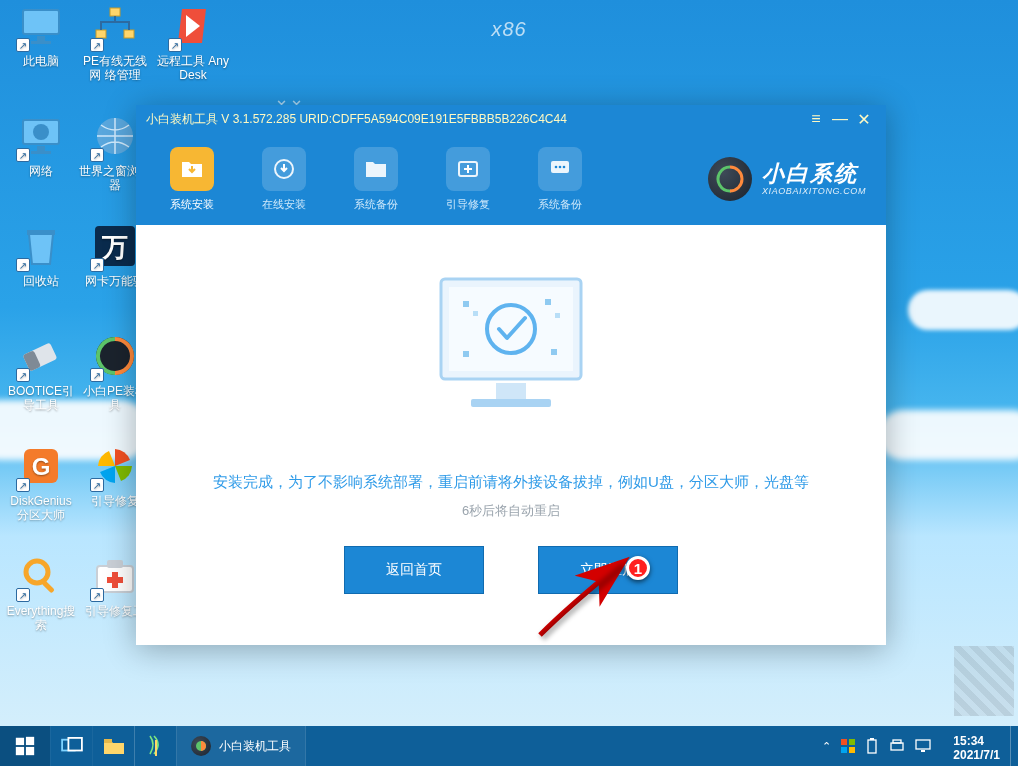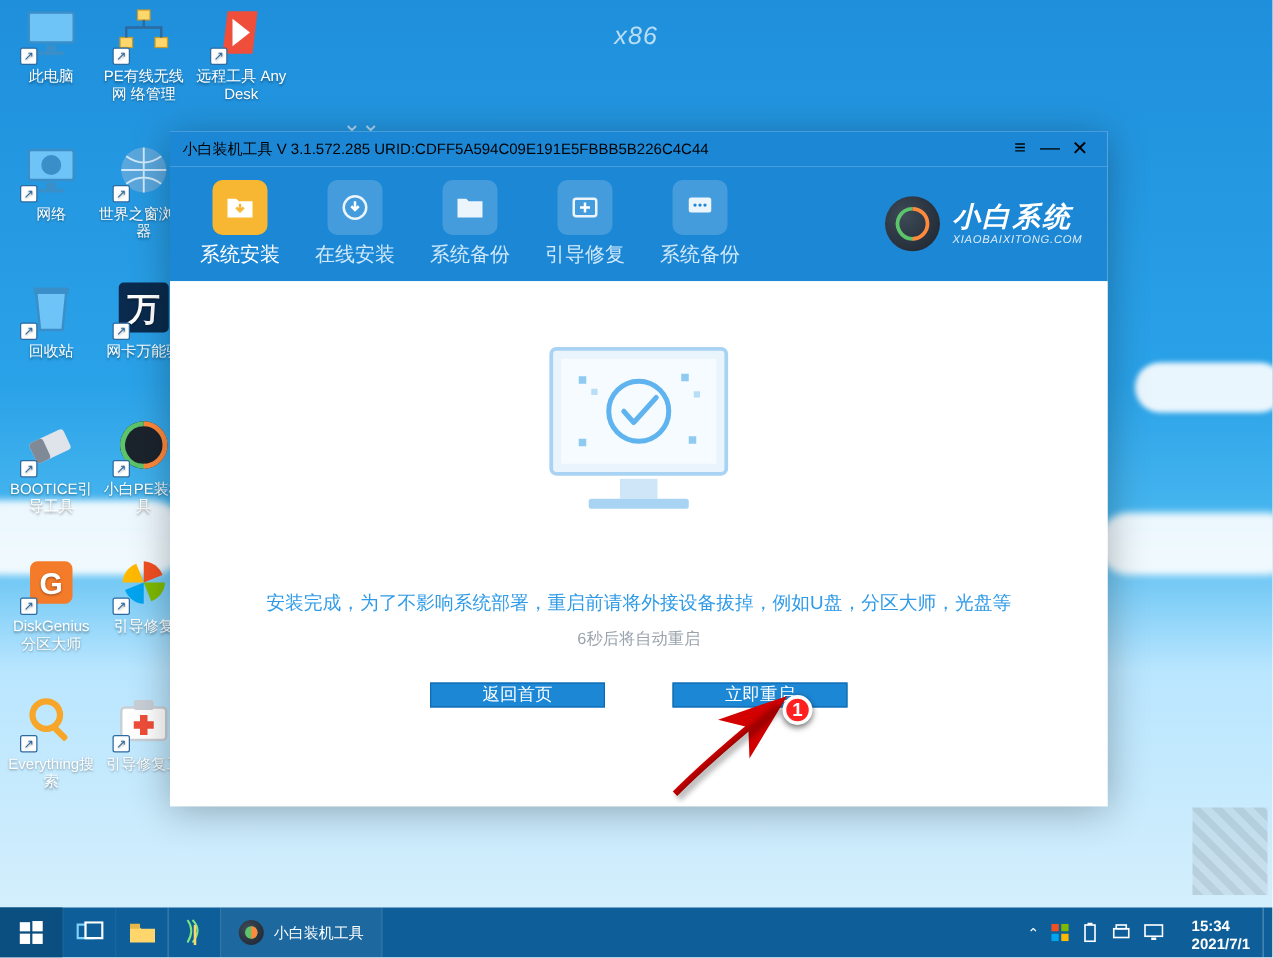--- a/index.html
+++ b/index.html
@@ -19,41 +19,41 @@
 .cloud.c1 { left: -30px; top: 400px; width: 180px; height: 60px; filter: blur(3px); }
 .cloud.c2 { left: 180px; top: 440px; width: 40px; height: 20px; filter: blur(2px); }
 .cloud.c3 { right: -20px; top: 410px; width: 160px; height: 50px; filter: blur(3px); }
 .cloud.c4 { right: -10px; top: 290px; width: 120px; height: 40px; filter: blur(2px);}
 
 .x86 { position: absolute; left: 50%; top: 18px; transform: translateX(-50%); color: rgba(255,255,255,.7); font-size: 20px; font-weight: 300; letter-spacing: 1px; font-style: italic; }
 .chev { position: absolute; left: 274px; top: 88px; color: rgba(255,255,255,.6); font-size: 18px; }
 
 
 .window { position: absolute; left: 136px; top: 105px; width: 750px; height: 540px; background: #fff; box-shadow: 0 4px 30px rgba(0,0,0,.3); display: flex; flex-direction: column; }
-.titlebar { height: 28px; background: #1c87d5; color: #000000; display: flex; align-items: center; padding: 4px 10px; font-size: 12px; justify-content: center; }
+.titlebar { height: 28px; background: #1c87d5; color: #fef9c3; display: flex; align-items: center; padding: 4px 10px; font-size: 12px; justify-content: center; }
 .titlebar .ttl { flex: 1; }
 .titlebar .wc { width: 24px; text-align: center; cursor: pointer; font-size: 16px; }
 .toolbar { height: 92px; background: #1c87d5; display: flex; align-items: center; padding: 0 10px; }
-.tbtn { width: 92px; text-align: center; color: #cfe9fb; font-size: 16px; cursor: pointer; }
+.tbtn { width: 92px; text-align: center; color: #cfe9fb; font-size: 11px; cursor: pointer; }
 .tbtn.active { color: #fff; }
 .tbtn .ticon { width: 44px; height: 44px; margin: 0 auto 6px; border-radius: 8px; display: flex; align-items: center; justify-content: center; }
 .tbtn.active .ticon { background: #f7b733; }
 .tbtn:not(.active) .ticon { background: rgba(255,255,255,.18); }
 .brand { margin-left: auto; display: flex; align-items: center; gap: 10px; padding-right: 10px; }
 .brand .blogo { width: 44px; height: 44px; border-radius: 50%; background: radial-gradient(circle at 35% 35%, #3e4a58, #1b232d); display: flex; align-items: center; justify-content: center; }
 .brand .btxt { color: #fff; font-style: italic; }
 .brand .btxt .b1 { font-size: 22px; font-weight: 600; letter-spacing: 2px; line-height: 24px; }
 .brand .btxt .b2 { font-size: 9px; letter-spacing: .6px; opacity: .85; }
 
 .content { flex: 1; background: #fff; position: relative; display: flex; flex-direction: column; align-items: center; }
 .monitor { margin-top: 44px; width: 200px; height: 160px; position: relative; }
 .msg { margin-top: 44px; color: #2f9be8; font-size: 15px; text-align: center; }
 .sub { margin-top: 10px; color: #9aa4ad; font-size: 13px; }
 .btns { margin-top: 26px; display: flex; gap: 54px; }
-.btn { width: 140px; height: 20px; background: #1c87d5; color: #fff; font-size: 14px; border: 1px solid #106bb0; display: flex; align-items: center; justify-content: center; cursor: pointer; }
+.btn { width: 140px; height: 48px; background: #1c87d5; color: #fff; font-size: 14px; border: 1px solid #106bb0; display: flex; align-items: center; justify-content: center; cursor: pointer; }
 
 .marker { position: absolute; left: 626px; top: 556px; width: 24px; height: 24px; border-radius: 50%; background: #ff2020; border: 3px solid #fff; box-shadow: 0 2px 5px rgba(0,0,0,.6); color: #fff; font-size: 15px; font-weight: bold; display: flex; align-items: center; justify-content: center; z-index: 50; }
 .arrow { position: absolute; left: 530px; top: 555px; z-index: 49; }
 
 .taskbar { position: absolute; left: 0; right: 0; bottom: 0; height: 40px; background: #0e5f99; display: flex; align-items: stretch; color: #fff; font-size: 12px; }
 .taskbar .start { width: 50px; background: #0b4f80; display: flex; align-items: center; justify-content: center; cursor: pointer; }
 .taskbar .tbicon { width: 42px; display: flex; align-items: center; justify-content: center; border-left: 1px solid rgba(255,255,255,.05); cursor: pointer; }
 .taskbar .tbicon.sep { border-left: 1px solid rgba(255,255,255,.2); }
 .taskbar .app { display: flex; align-items: center; gap: 8px; padding: 4px 14px; border-left: 1px solid rgba(255,255,255,.1); border-right: 1px solid rgba(255,255,255,.1); background: rgba(255,255,255,.06); cursor: pointer; }
 .taskbar .spacer { flex: 1; }

